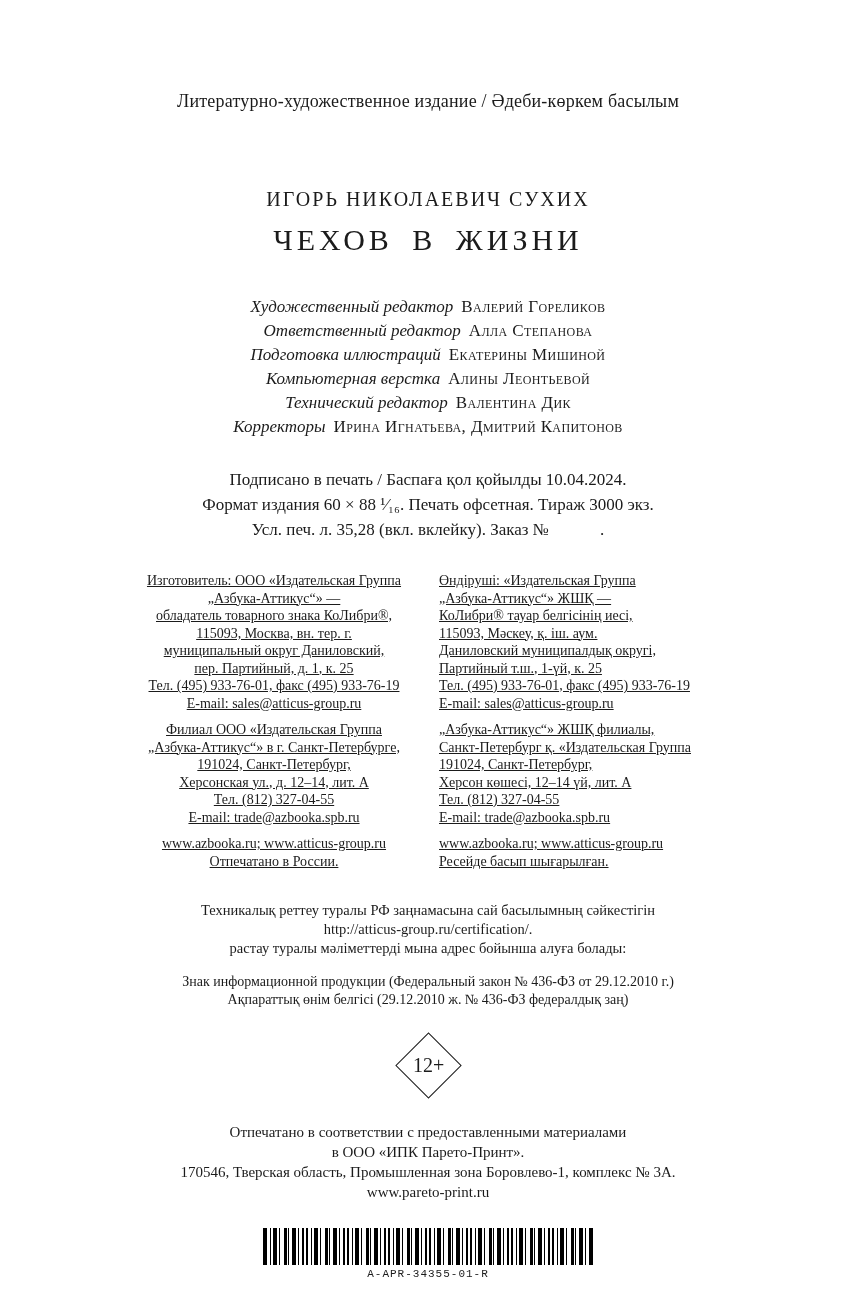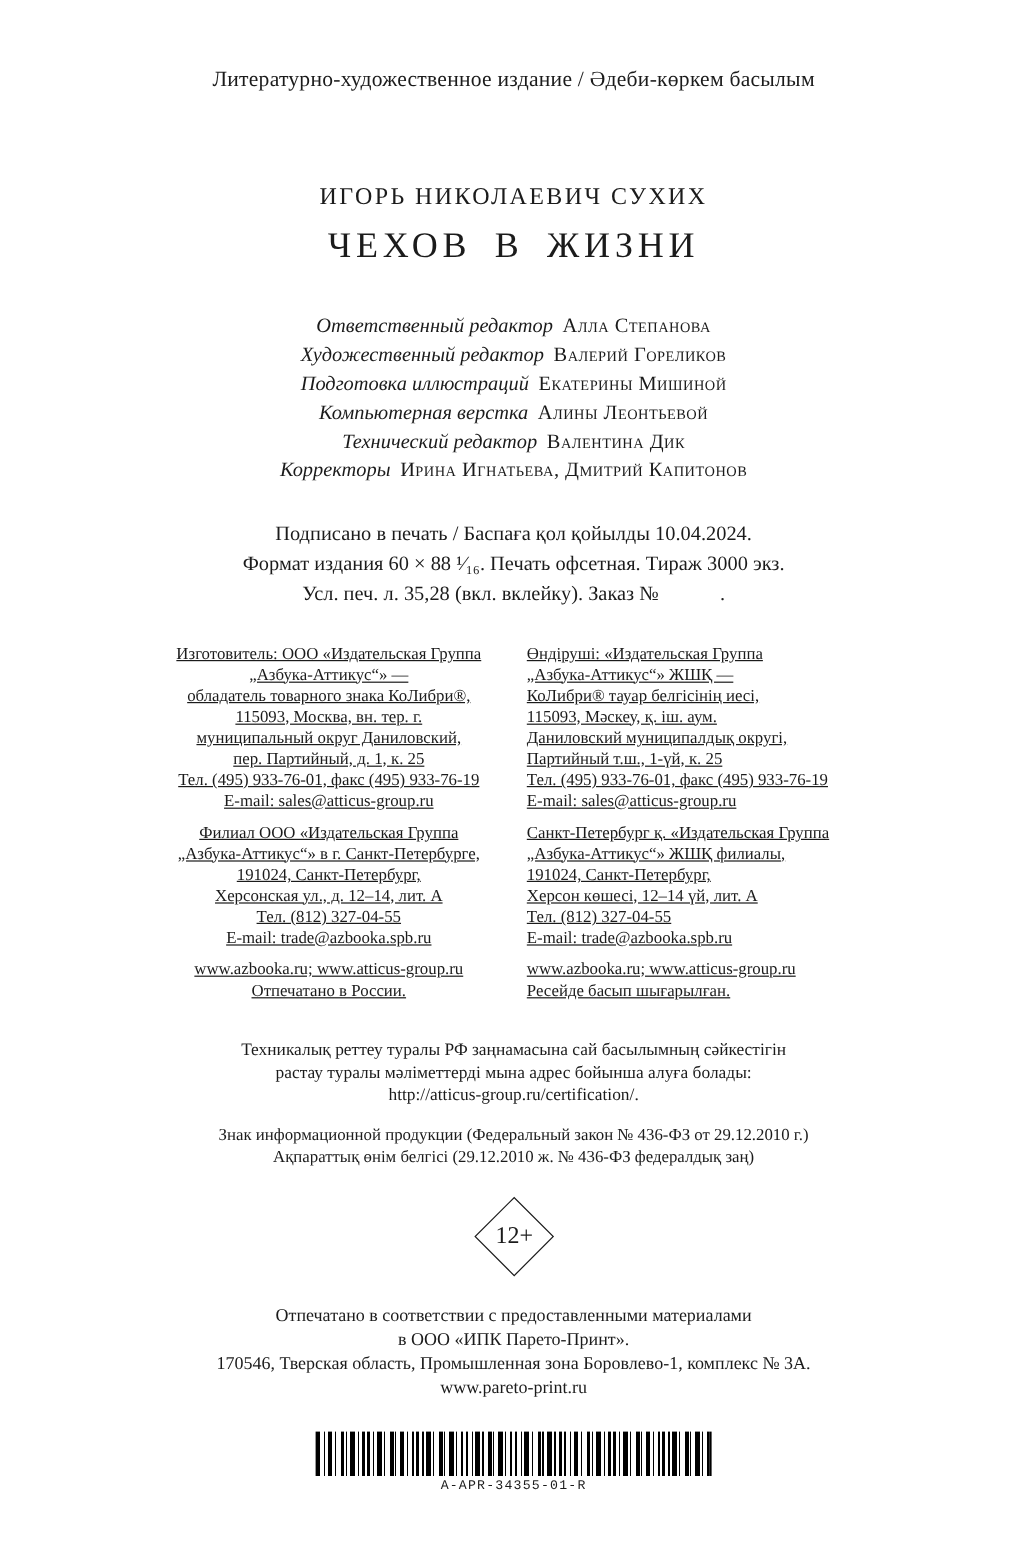--- a/index.html
+++ b/index.html
@@ -7,21 +7,21 @@
     width: 856px;
     height: 1299px;
     background: #ffffff;
     color: #1b1b1b;
     font-family: "Liberation Serif", "DejaVu Serif", serif;
     overflow: hidden;
   }
   .page {
     width: 856px;
     height: 1299px;
-    padding-top: 56px;
+    padding-top: 91px;
     text-align: center;
   }
   .edition-line {
     font-size: 18px;
     letter-spacing: 0.2px;
   }
   .author {
     margin-top: 76px;
     font-size: 20px;
     letter-spacing: 2px;
@@ -138,24 +138,24 @@
 
 <div class="page">
 
   <div class="edition-line">Литературно-художественное издание / Әдеби-көркем басылым</div>
 
   <div class="author">ИГОРЬ НИКОЛАЕВИЧ СУХИХ</div>
   <div class="title">ЧЕХОВ В ЖИЗНИ</div>
 
   <div class="credits">
     <div class="credit-line">
+      <span class="credit-role">Художественный редактор</span><span class="credit-name">Валерий Гореликов</span>
+    </div>
+    <div class="credit-line">
       <span class="credit-role">Ответственный редактор</span><span class="credit-name">Алла Степанова</span>
-    </div>
-    <div class="credit-line">
-      <span class="credit-role">Художественный редактор</span><span class="credit-name">Валерий Гореликов</span>
     </div>
     <div class="credit-line">
       <span class="credit-role">Подготовка иллюстраций</span><span class="credit-name">Екатерины Мишиной</span>
     </div>
     <div class="credit-line">
       <span class="credit-role">Компьютерная верстка</span><span class="credit-name">Алины Леонтьевой</span>
     </div>
     <div class="credit-line">
       <span class="credit-role">Технический редактор</span><span class="credit-name">Валентина Дик</span>
     </div>
@@ -200,38 +200,38 @@
         <div>Өндіруші: «Издательская Группа</div>
         <div>„Азбука-Аттикус“» ЖШҚ —</div>
         <div>КоЛибри® тауар белгісінің иесі,</div>
         <div>115093, Мәскеу, қ. іш. аум.</div>
         <div>Даниловский муниципалдық округі,</div>
         <div>Партийный т.ш., 1-үй, к. 25</div>
         <div>Тел. (495) 933-76-01, факс (495) 933-76-19</div>
         <div>E-mail: sales@atticus-group.ru</div>
       </div>
       <div class="addr-block">
+        <div>„Азбука-Аттикус“» ЖШҚ филиалы,</div>
         <div>Санкт-Петербург қ. «Издательская Группа</div>
-        <div>„Азбука-Аттикус“» ЖШҚ филиалы,</div>
         <div>191024, Санкт-Петербург,</div>
         <div>Херсон көшесі, 12–14 үй, лит. А</div>
         <div>Тел. (812) 327-04-55</div>
         <div>E-mail: trade@azbooka.spb.ru</div>
       </div>
       <div class="addr-block">
         <div>www.azbooka.ru; www.atticus-group.ru</div>
         <div>Ресейде басып шығарылған.</div>
       </div>
     </div>
   </div>
 
   <div class="cert-note">
     <div>Техникалық реттеу туралы РФ заңнамасына сай басылымның сәйкестігін</div>
+    <div>http://atticus-group.ru/certification/.</div>
     <div>растау туралы мәліметтерді мына адрес бойынша алуға болады:</div>
-    <div>http://atticus-group.ru/certification/.</div>
   </div>
 
   <div class="age-note">
     <div>Знак информационной продукции (Федеральный закон № 436-ФЗ от 29.12.2010 г.)</div>
     <div>Ақпараттық өнім белгісі (29.12.2010 ж. № 436-ФЗ федералдық заң)</div>
   </div>
 
   <div class="diamond-wrap">
     <div class="diamond">
       <span>12+</span>

